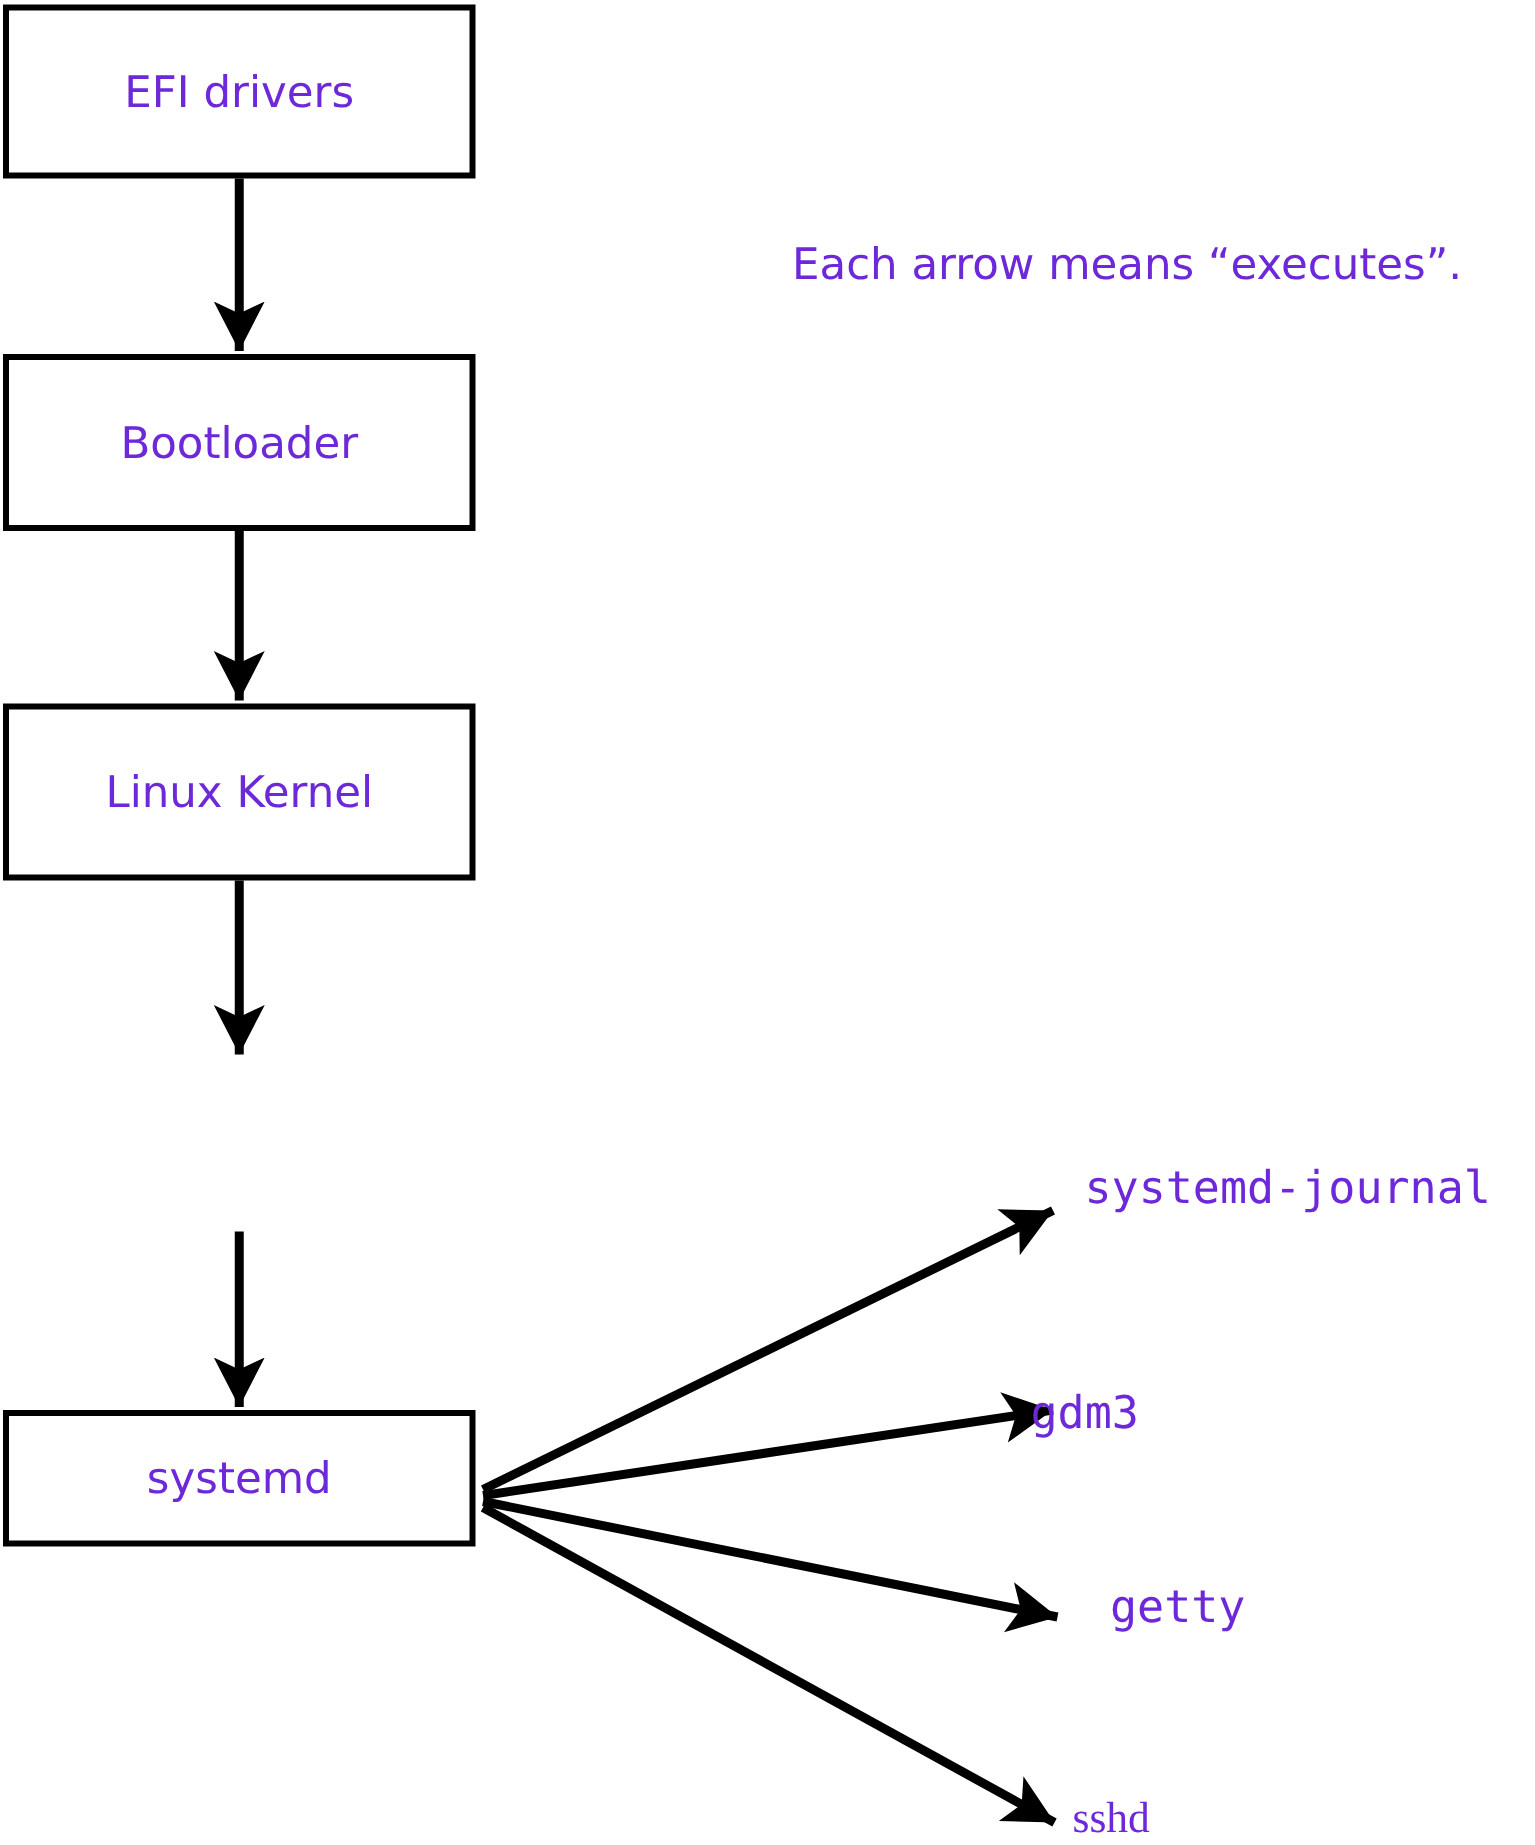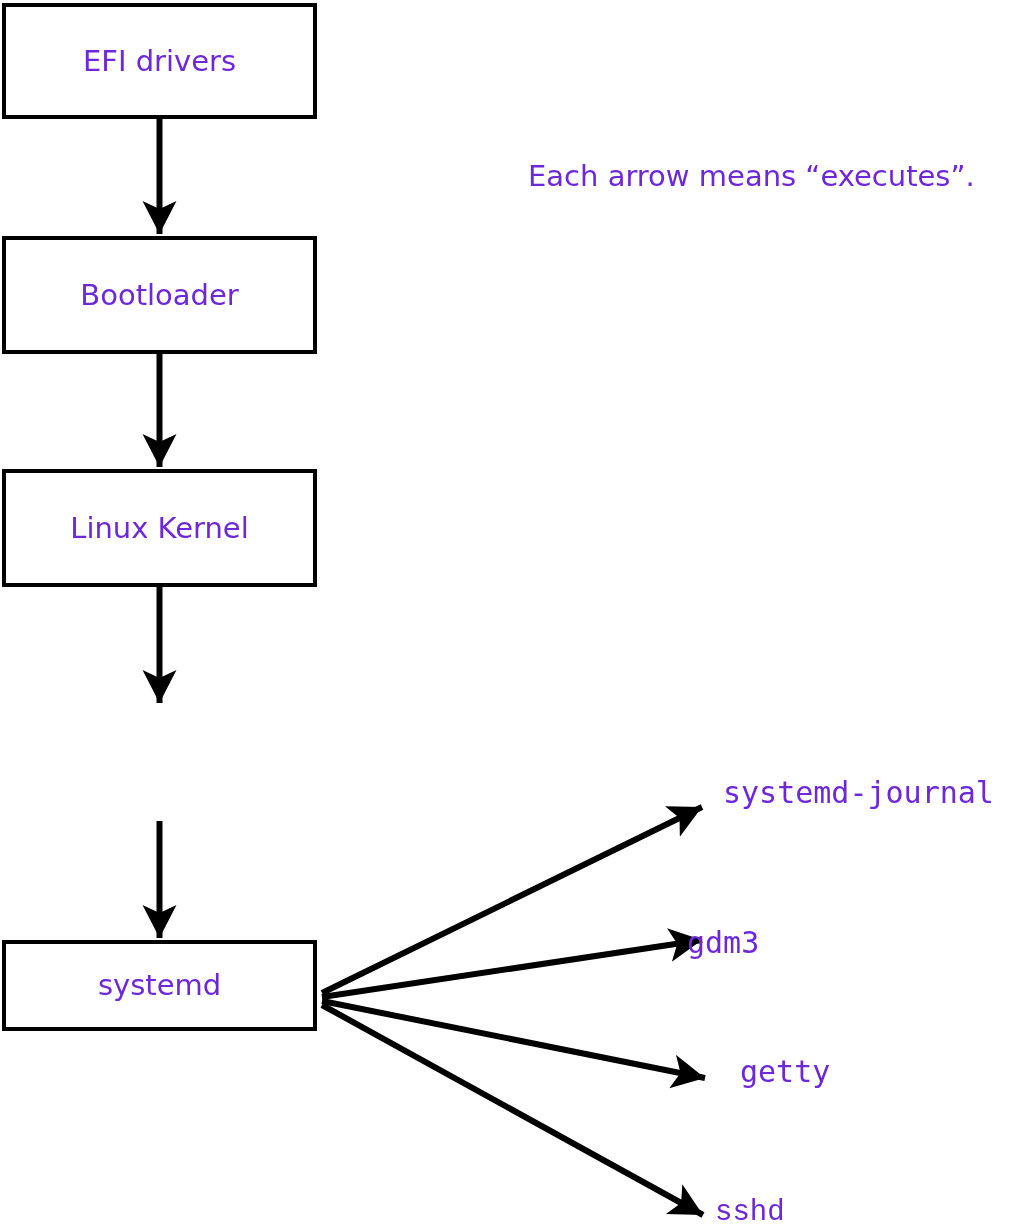--- a/index.html
+++ b/index.html
@@ -56,21 +56,21 @@
     font-size: 30px;
     line-height: 1;
     white-space: nowrap;
   }
   .proc--journal { left: 723px; top: 778px; }
   .proc--gdm3    { left: 687px; top: 917px; margin-top: 11px; }
   .proc--getty   { left: 740px; top: 1057px; }
   .proc--sshd {
     left: 715px;
     top: 1198px;
-    font-family: Liberation Mono, monospace;
+    font-family: Liberation Serif, serif;
     font-size: 29px;
   }
 </style>
 </head>
 <body>
 
 <div class="canvas">
 
   <svg class="arrows" viewBox="0 0 1023 1230" xmlns="http://www.w3.org/2000/svg">
     <defs>

